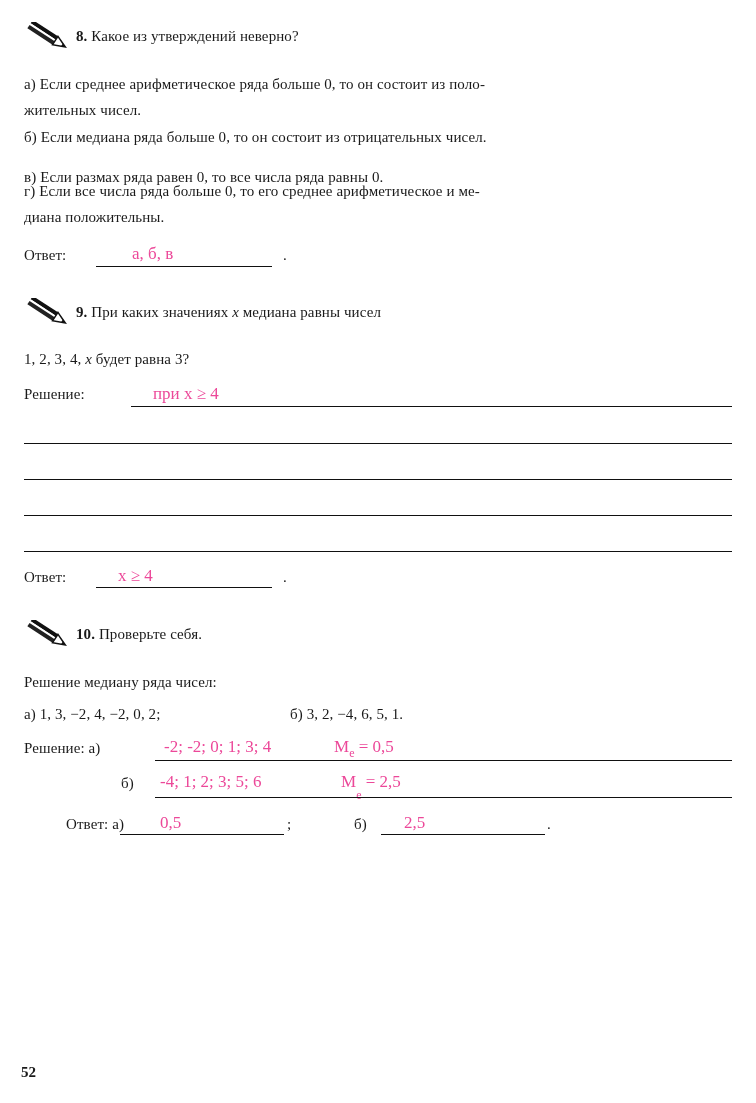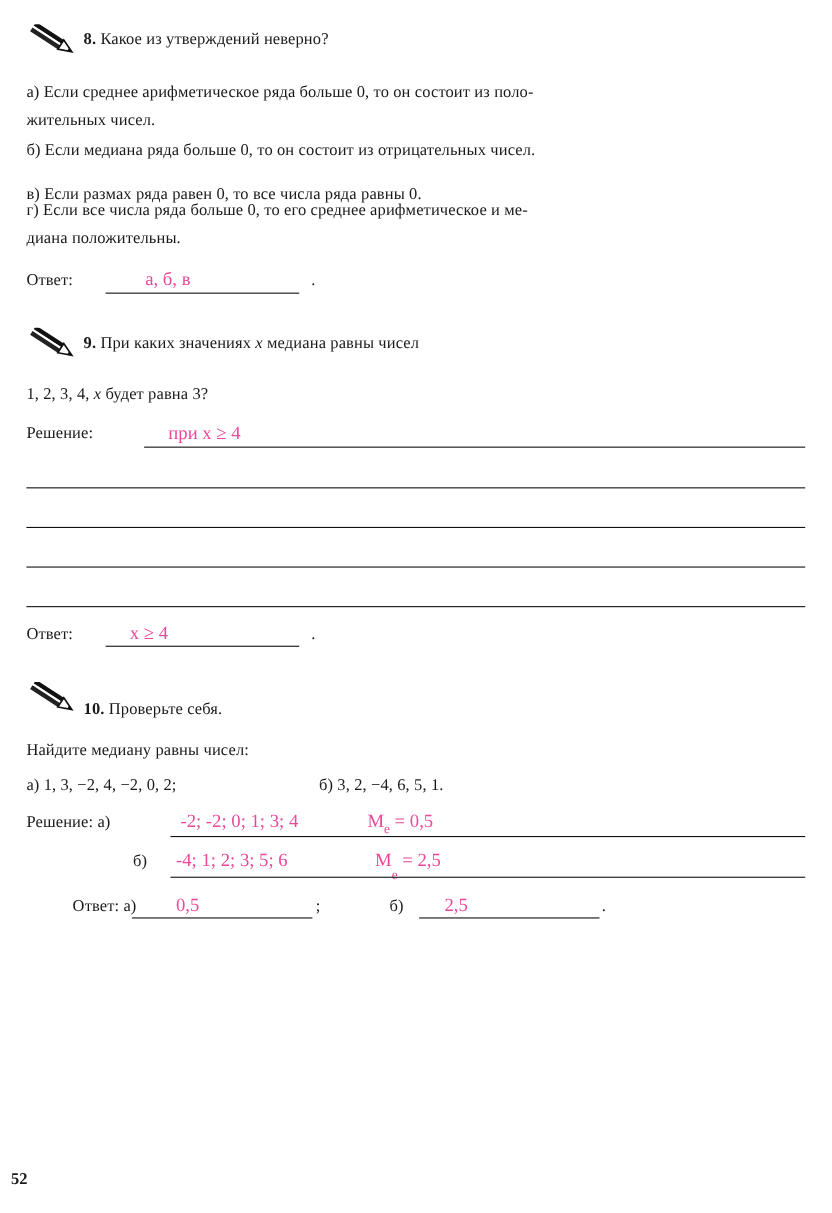--- a/index.html
+++ b/index.html
@@ -78,26 +78,26 @@
 <div class="line" style="left:24px;top:551px;width:708px;"></div>
 
 <div class="abs txt" style="left:24px;top:569px;">Ответ:</div>
 <div class="abs hand" style="left:118px;top:566px;">x ≥ 4</div>
 <div class="line" style="left:96px;top:587px;width:176px;"></div>
 <div class="abs txt" style="left:283px;top:569px;">.</div>
 
 <svg class="pencil" style="left:24px;top:620px;">
     <use href="#pencil-sym"></use>
   </svg>
-<div class="abs txt" style="left:76px;top:626px;margin-top:11px;">
+<div class="abs txt" style="left:76px;top:626px;">
   <span class="b">10.</span>
   <span>Проверьте себя.</span>
 </div>
 
-<div class="abs txt" style="left:24px;top:674px;">Найдите медиану равны чисел:</div>
+<div class="abs txt" style="left:24px;top:674px;">Решение медиану ряда чисел:</div>
 <div class="abs txt" style="left:24px;top:706px;">а) 1, 3, −2, 4, −2, 0, 2;</div>
 <div class="abs txt" style="left:290px;top:706px;">б) 3, 2, −4, 6, 5, 1.</div>
 
 <div class="abs txt" style="left:24px;top:740px;">Решение: а)</div>
 <div class="abs hand" style="left:164px;top:737px;">-2; -2; 0; 1; 3; 4</div>
 <div class="abs hand" style="left:334px;top:737px;">
   <span>M</span><span class="sub">e</span>
   <span>= 0,5</span>
 </div>
 <div class="line" style="left:155px;top:760px;width:577px;"></div>
@@ -112,13 +112,13 @@
 
 <div class="abs txt" style="left:24px;top:816px;margin-left:42px;">Ответ: а)</div>
 <div class="abs hand" style="left:160px;top:813px;">0,5</div>
 <div class="line" style="left:120px;top:834px;width:164px;"></div>
 <div class="abs txt" style="left:287px;top:816px;">;</div>
 <div class="abs txt" style="left:354px;top:816px;">б)</div>
 <div class="abs hand" style="left:404px;top:813px;">2,5</div>
 <div class="line" style="left:381px;top:834px;width:164px;"></div>
 <div class="abs txt" style="left:547px;top:816px;">.</div>
 
-<div class="abs txt b" style="left:10px;top:1064px;text-align:right;">52</div>
+<div class="abs txt b" style="left:21px;top:1064px;text-align:right;">52</div>
 
 </body></html>

